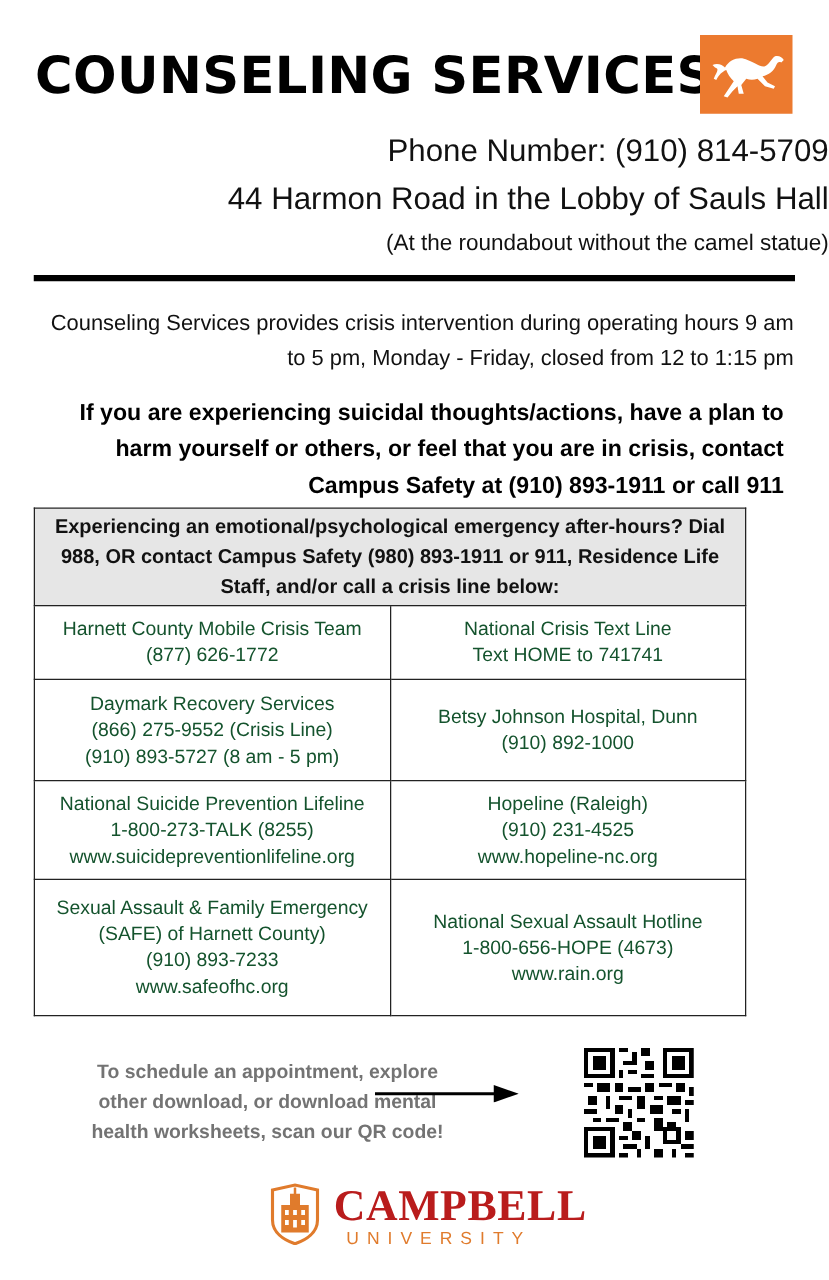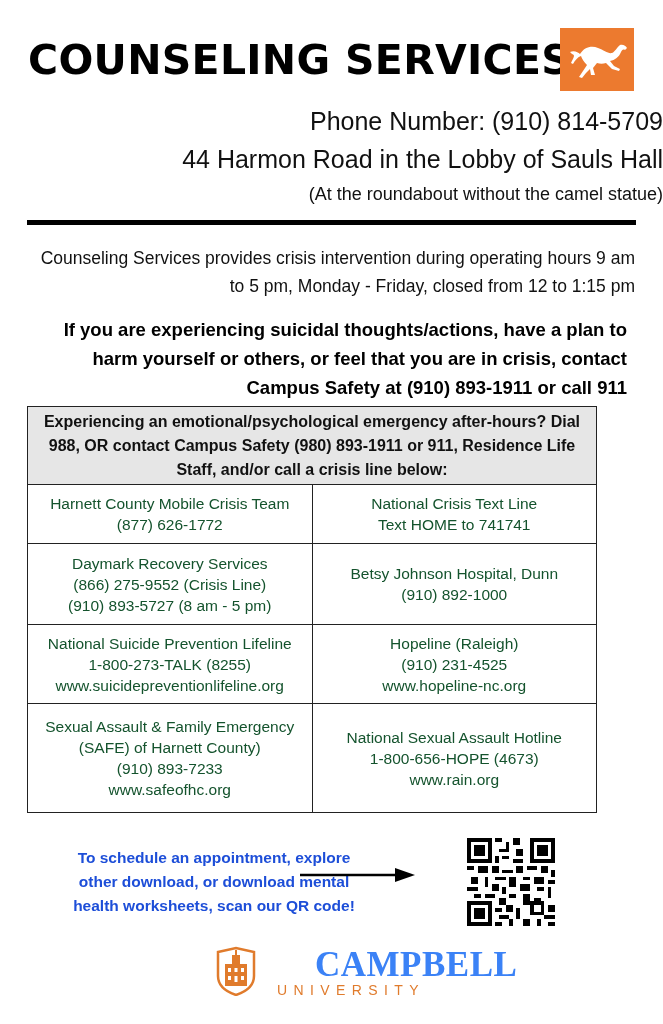--- a/index.html
+++ b/index.html
@@ -16,25 +16,25 @@
   .hours { left:28px; top:244px; width:607px; font-size:17.5px; line-height:28px; color:#111; }
   .warning { left:20px; top:315px; width:607px; font-weight:bold; font-size:18.5px; line-height:29px; color:#000; }
   table.resources { position:absolute; left:27px; top:406px; width:570px; border-collapse:collapse; table-layout:fixed; }
   table.resources td, table.resources th { border:1.5px solid #222; text-align:center; vertical-align:middle; padding:0 4px; font-size:15.5px; line-height:21px; color:#14532d; font-weight:normal; }
   table.resources th { background:#e6e6e6; font-weight:bold; font-size:16px; line-height:24px; height:77px; color:#111; }
   tr.r1 td { height:58px; }
   tr.r2 td { height:80px; }
   tr.r3 td { height:78px; }
   tr.r4 td { height:108px; }
   .line { display:block; }
-  .cta { left:44px; top:846px; width:340px; font-weight:bold; font-size:15.5px; line-height:24px; color:#1d4ed8; text-align:center; }
+  .cta { left:44px; top:846px; width:340px; font-weight:bold; font-size:15.5px; line-height:24px; color:#737373; text-align:center; }
   .arrow { left:300px; top:868px; width:115px; height:14px; }
   .qr { left:467px; top:838px; width:88px; height:88px; }
   .brand { left:215px; top:944px; width:240px; height:58px; }
-  .brand-name { position:absolute; left:52px; top:2px; font-family:"Liberation Serif", serif; font-weight:bold; font-size:35px; line-height:38px; color:#3b82f6; letter-spacing:0.5px;margin-left:48px; }
+  .brand-name { position:absolute; left:52px; top:2px; font-family:"Liberation Serif", serif; font-weight:bold; font-size:35px; line-height:38px; color:#b91c1c; letter-spacing:0.5px; }
   .brand-sub { position:absolute; left:62px; top:38px; font-family:"Liberation Sans", sans-serif; font-size:14px; line-height:16px; color:#e07b2c; letter-spacing:6.4px; }
   .shield { position:absolute; left:0; top:2px; width:42px; height:50px; }
 </style>
 </head>
 <body>
 
 <div class="abs title">COUNSELING SERVICES</div>
 
 <div class="abs logo-box">
   <svg viewBox="0 0 74 63">

